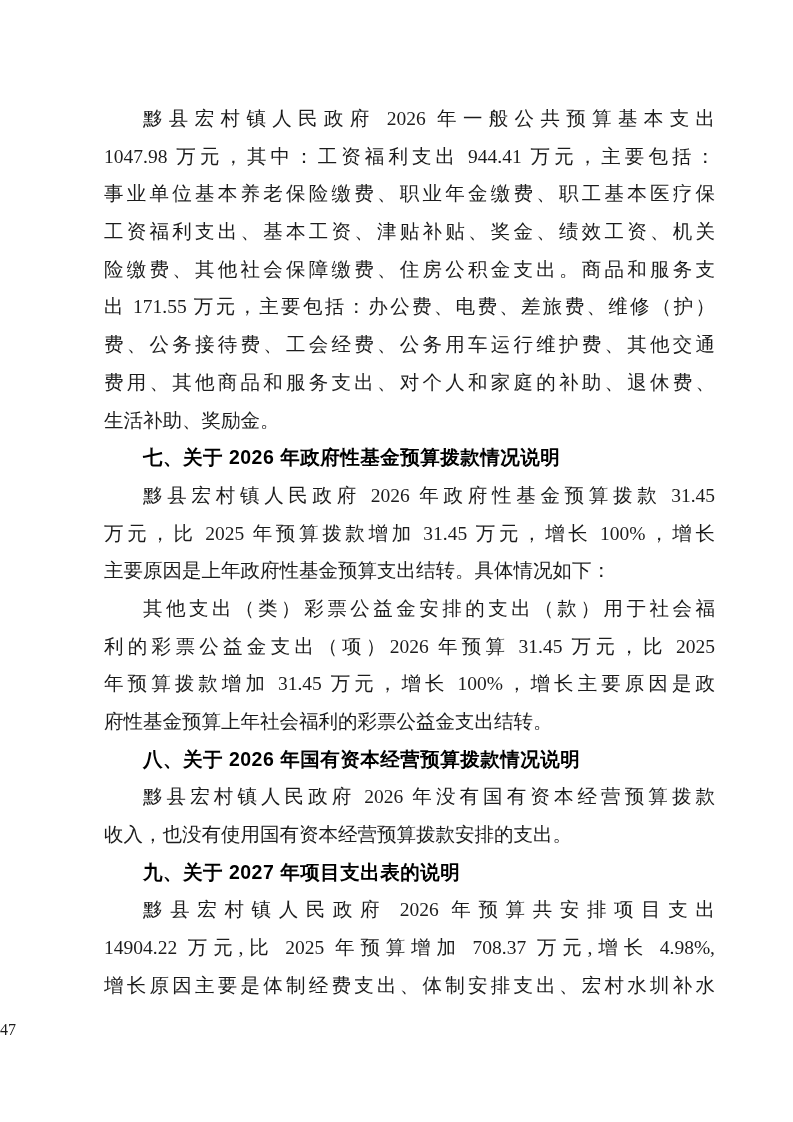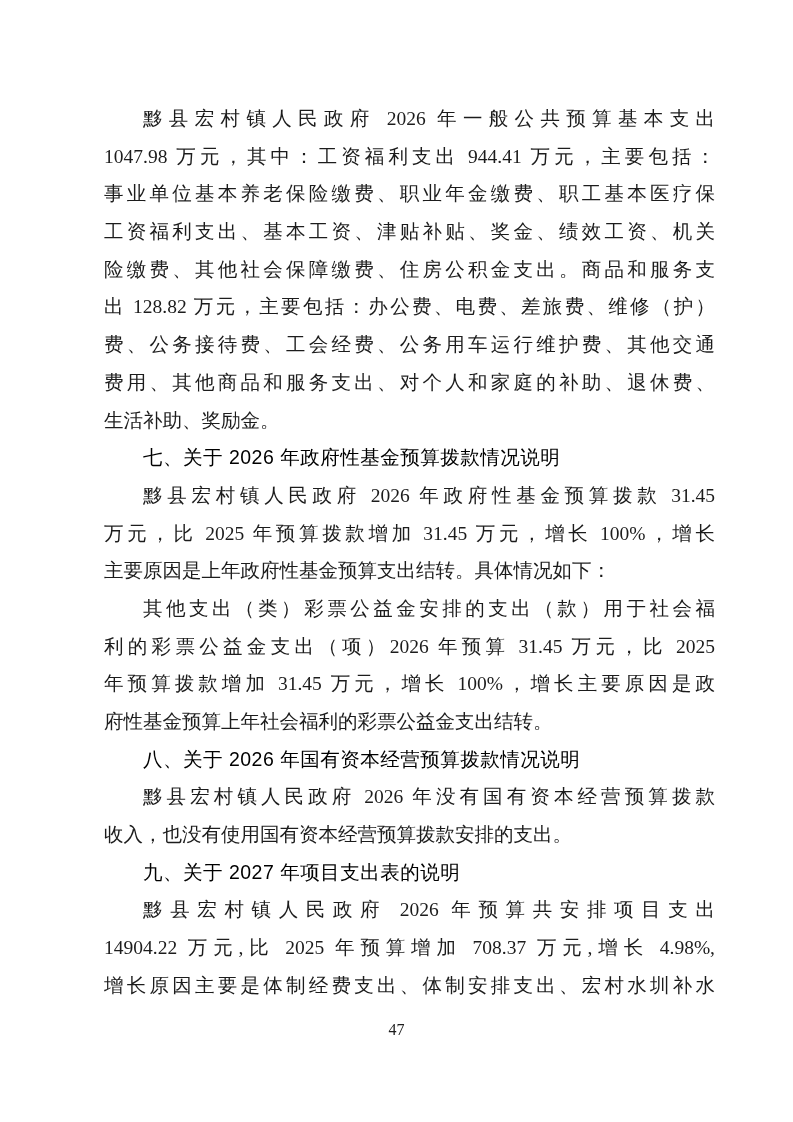--- a/index.html
+++ b/index.html
@@ -38,49 +38,48 @@
     white-space: normal;
   }
   .line.first {
     text-indent: 2em;
   }
   .line.last {
     text-align-last: left;
   }
   .block.heading .line {
     font-family: "Liberation Sans", "DejaVu Sans", sans-serif;
-    font-weight: 400;
+    font-weight: 700;
     color: var(--heading-color, #000000);
     text-align-last: left;
     letter-spacing: 0.5px;
   }
   .page-number {
     position: absolute;
     top: 1020px;
     left: 0;
     width: 100%;
-    text-align: center;
     font-size: 16px;
     line-height: 20px;
     color: var(--text-color, #1c1c1c);
     font-family: "Liberation Serif", "DejaVu Serif", serif;
   }
 </style>
 </head>
 <body>
 
 <div class="page" style="--page-bg: #ffffff; --text-color: #1c1c1c; --heading-color: #000000;">
   <div class="content" id="doc-content">
       <div class="block paragraph">
         <div class="line first">黟县宏村镇人民政府 2026 年一般公共预算基本支出</div>
         <div class="line">1047.98 万元，其中：工资福利支出 944.41 万元，主要包括：</div>
         <div class="line">事业单位基本养老保险缴费、职业年金缴费、职工基本医疗保</div>
         <div class="line">工资福利支出、基本工资、津贴补贴、奖金、绩效工资、机关</div>
         <div class="line">险缴费、其他社会保障缴费、住房公积金支出。商品和服务支</div>
-        <div class="line">出 128.82 万元，主要包括：办公费、电费、差旅费、维修（护）</div>
+        <div class="line">出 171.55 万元，主要包括：办公费、电费、差旅费、维修（护）</div>
         <div class="line">费、公务接待费、工会经费、公务用车运行维护费、其他交通</div>
         <div class="line">费用、其他商品和服务支出、对个人和家庭的补助、退休费、</div>
         <div class="line last">生活补助、奖励金。</div>
       </div>
       <div class="block heading">
         <div class="line first last">七、关于 2026 年政府性基金预算拨款情况说明</div>
       </div>
       <div class="block paragraph">
         <div class="line first">黟县宏村镇人民政府 2026 年政府性基金预算拨款 31.45</div>
         <div class="line">万元，比 2025 年预算拨款增加 31.45 万元，增长 100%，增长</div>

